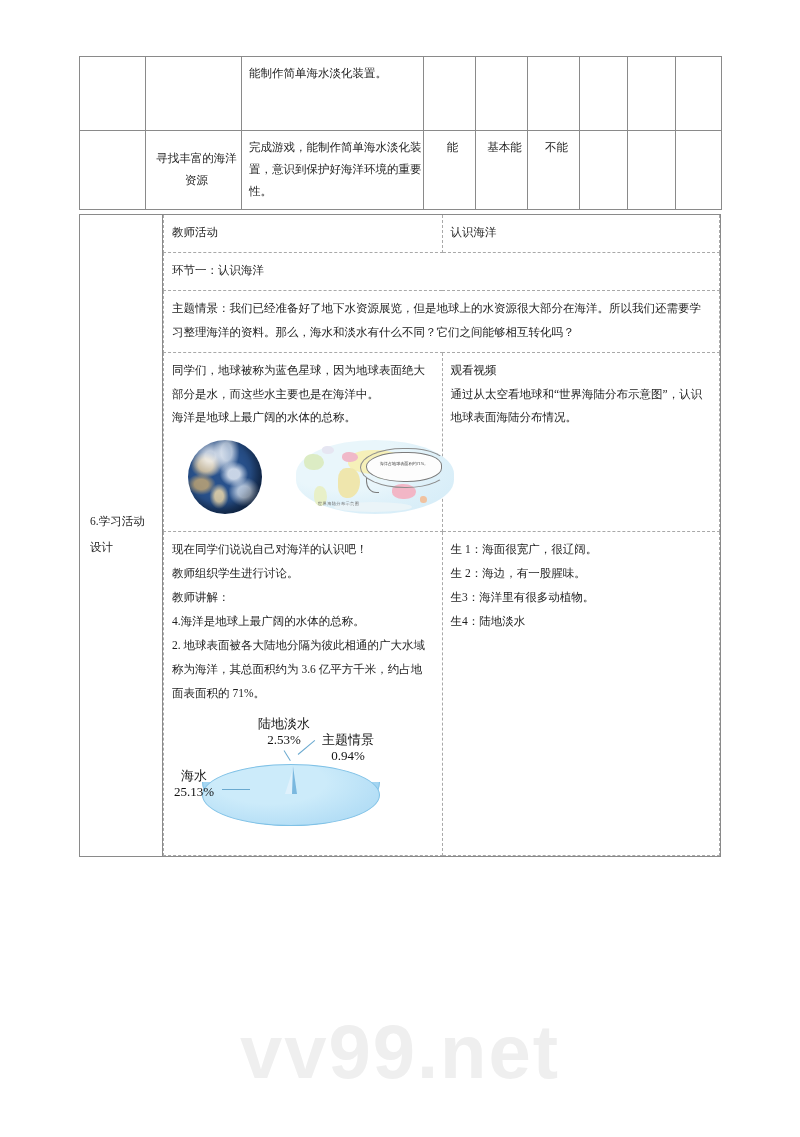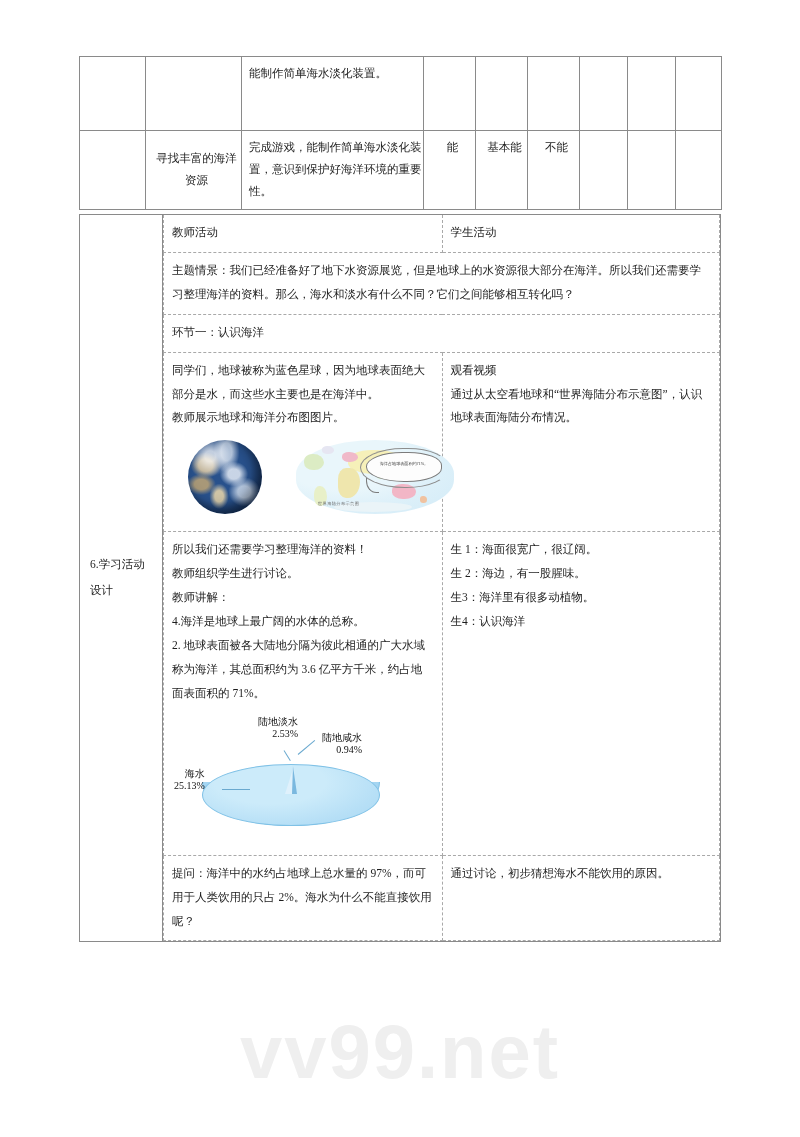--- a/index.html
+++ b/index.html
@@ -261,22 +261,22 @@
   }
   .wedge-b {
     left: 120px; top: 50px;
     width: 0; height: 0;
     border-left: 1px solid transparent;
     border-right: 4px solid transparent;
     border-bottom: 28px solid #7ab8df;
   }
   .lbl {
     position: absolute;
-    text-align: right;
-    font-size: 10px;
+    text-align: center;
+    font-size: 13px;
     line-height: 1.28;
     color: #111;
     white-space: nowrap;
     z-index: 4;
   }
   .lbl-fresh { left: 86px;  top: 0px; }
   .lbl-salt  { left: 150px; top: 16px; }
   .lbl-sea   { left: 2px;   top: 52px; }
   .leader {
     position: absolute;
@@ -336,35 +336,35 @@
     <tbody>
       <tr>
         <td class="leftcol">6.学习活动设计</td>
         <td>
 
           <table class="inner">
             <tbody>
 
               <tr class="first">
                 <td class="colL">教师活动</td>
-                <td class="colR">学生活动</td>
+                <td class="colR">认识海洋</td>
+              </tr>
+
+              <tr>
+                <td colspan="2">环节一：认识海洋</td>
               </tr>
 
               <tr>
                 <td colspan="2">主题情景：我们已经准备好了地下水资源展览，但是地球上的水资源很大部分在海洋。所以我们还需要学习整理海洋的资料。那么，海水和淡水有什么不同？它们之间能够相互转化吗？</td>
               </tr>
 
               <tr>
-                <td colspan="2">环节一：认识海洋</td>
-              </tr>
-
-              <tr>
                 <td class="colL">
                   <p class="l">同学们，地球被称为蓝色星球，因为地球表面绝大部分是水，而这些水主要也是在海洋中。</p>
-                  <p class="l">教师展示地球和海洋分布图图片。</p>
+                  <p class="l">海洋是地球上最广阔的水体的总称。</p>
 
                   <div class="figrow">
                     <div class="earth"></div>
 
                     <div class="worldmap">
                       <div class="wm-sea"></div>
                       <div class="land l-nam"></div>
                       <div class="land l-green"></div>
                       <div class="land l-sam"></div>
                       <div class="land l-eurasia"></div>
@@ -385,66 +385,58 @@
                   </div>
                 </td>
                 <td class="colR">
                   <p class="l">观看视频</p>
                   <p class="l">通过从太空看地球和“世界海陆分布示意图”，认识地球表面海陆分布情况。</p>
                 </td>
               </tr>
 
               <tr>
                 <td class="colL">
-                  <p class="l">所以我们还需要学习整理海洋的资料！</p>
+                  <p class="l">现在同学们说说自己对海洋的认识吧！</p>
                   <p class="l">教师组织学生进行讨论。</p>
                   <p class="l">教师讲解：</p>
                   <p class="l">4.海洋是地球上最广阔的水体的总称。</p>
                   <p class="l">2. 地球表面被各大陆地分隔为彼此相通的广大水域称为海洋，其总面积约为 3.6 亿平方千米，约占地面表面积的 71%。</p>
 
                   <div class="chartwrap">
                     <div class="pie-side"></div>
                     <div class="pie-ellipse"></div>
                     <div class="wedge wedge-a"></div>
                     <div class="wedge wedge-b"></div>
 
                     <div class="leader ld-fresh"></div>
                     <div class="leader ld-salt"></div>
                     <div class="leader ld-sea"></div>
 
                     <div class="lbl lbl-fresh">
                       <div>陆地淡水</div>
                       <div>2.53%</div>
                     </div>
                     <div class="lbl lbl-salt">
-                      <div>陆地咸水</div>
+                      <div>主题情景</div>
                       <div>0.94%</div>
                     </div>
                     <div class="lbl lbl-sea">
                       <div>海水</div>
                       <div>25.13%</div>
                     </div>
                   </div>
                 </td>
                 <td class="colR">
                   <p class="l">生 1：海面很宽广，很辽阔。</p>
                   <p class="l">生 2：海边，有一股腥味。</p>
                   <p class="l">生3：海洋里有很多动植物。</p>
-                  <p class="l">生4：认识海洋</p>
+                  <p class="l">生4：陆地淡水</p>
                 </td>
               </tr>
 
-              <tr>
-                <td class="colL">
-                  <p class="l">提问：海洋中的水约占地球上总水量的 97%，而可用于人类饮用的只占 2%。海水为什么不能直接饮用呢？</p>
-                </td>
-                <td class="colR">
-                  <p class="l">通过讨论，初步猜想海水不能饮用的原因。</p>
-                </td>
-              </tr>
             </tbody>
           </table>
 
         </td>
       </tr>
     </tbody>
   </table>
 
 </div>
 

